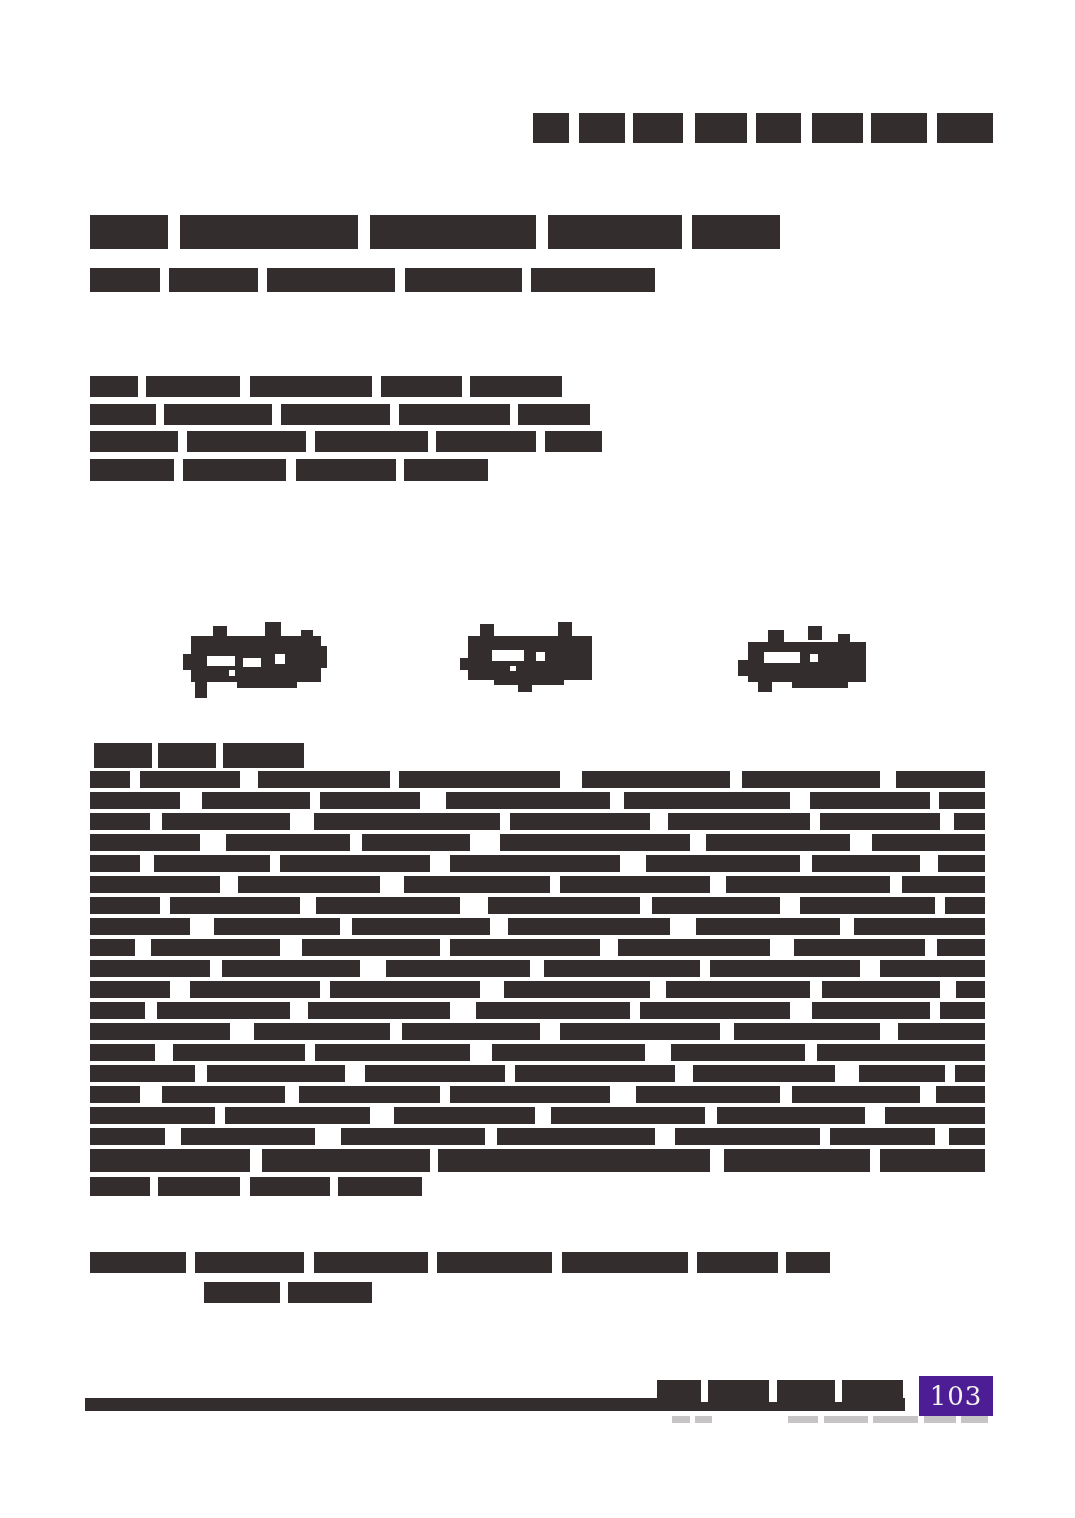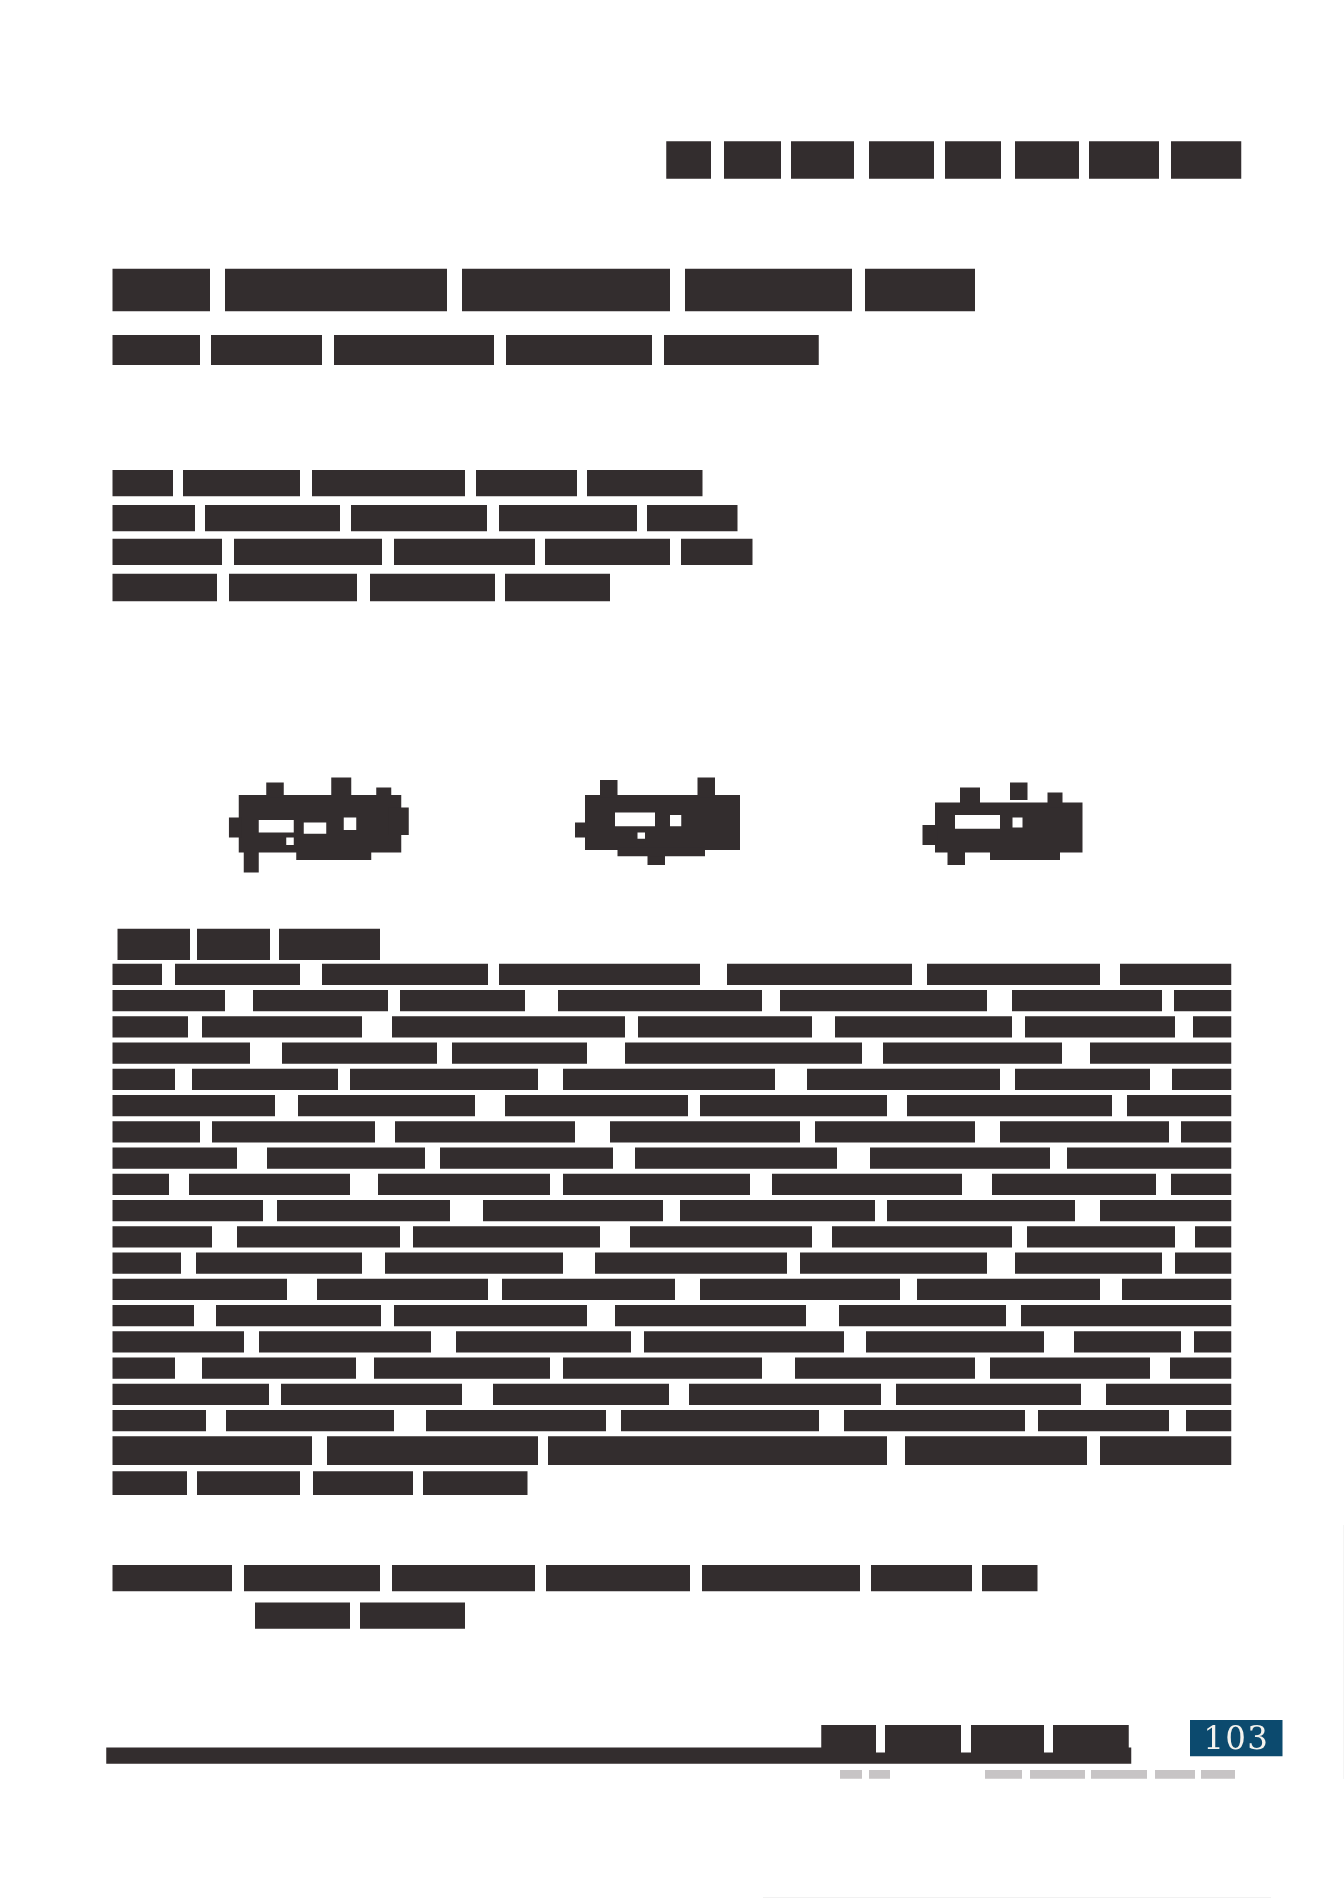--- a/index.html
+++ b/index.html
@@ -20,21 +20,21 @@
     font-size:26px;
     letter-spacing:1px;
   }
   #footer-rule{position:absolute;}
 </style>
 </head>
 <body>
 
 <div id="page">
   <div id="footer-rule" style="left: 85px; top: 1398px; width: 820px; height: 13px; background: rgb(51, 45, 46);"></div>
-  <div id="page-number-box" style="left: 952px; top: 1376px; width: 74px; height: 29px; background: #0c4a6e; color: rgb(245, 243, 238);">
+  <div id="page-number-box" style="left: 919px; top: 1376px; width: 74px; height: 40px; background: #4c1d95; color: rgb(245, 243, 238);">
     <span>103</span>
   </div>
 <div>
       <div class="redline" style="left: 533px; top: 113px; width: 460px; height: 30px; background: linear-gradient(90deg, rgb(51, 45, 46) 0px, rgb(51, 45, 46) 36px, rgb(255, 255, 255) 36px, rgb(255, 255, 255) 46px, rgb(51, 45, 46) 46px, rgb(51, 45, 46) 92px, rgb(255, 255, 255) 92px, rgb(255, 255, 255) 100px, rgb(51, 45, 46) 100px, rgb(51, 45, 46) 150px, rgb(255, 255, 255) 150px, rgb(255, 255, 255) 162px, rgb(51, 45, 46) 162px, rgb(51, 45, 46) 214px, rgb(255, 255, 255) 214px, rgb(255, 255, 255) 223px, rgb(51, 45, 46) 223px, rgb(51, 45, 46) 268px, rgb(255, 255, 255) 268px, rgb(255, 255, 255) 279px, rgb(51, 45, 46) 279px, rgb(51, 45, 46) 330px, rgb(255, 255, 255) 330px, rgb(255, 255, 255) 338px, rgb(51, 45, 46) 338px, rgb(51, 45, 46) 394px, rgb(255, 255, 255) 394px, rgb(255, 255, 255) 404px, rgb(51, 45, 46) 404px, rgb(51, 45, 46) 460px);"></div>
     </div>
     <div>
       <div class="redline" style="left: 90px; top: 215px; width: 690px; height: 34px; background: linear-gradient(90deg, rgb(51, 45, 46) 0px, rgb(51, 45, 46) 78px, rgb(255, 255, 255) 78px, rgb(255, 255, 255) 90px, rgb(51, 45, 46) 90px, rgb(51, 45, 46) 268px, rgb(255, 255, 255) 268px, rgb(255, 255, 255) 280px, rgb(51, 45, 46) 280px, rgb(51, 45, 46) 446px, rgb(255, 255, 255) 446px, rgb(255, 255, 255) 458px, rgb(51, 45, 46) 458px, rgb(51, 45, 46) 592px, rgb(255, 255, 255) 592px, rgb(255, 255, 255) 602px, rgb(51, 45, 46) 602px, rgb(51, 45, 46) 690px);"></div>
       <div class="redline" style="left: 90px; top: 268px; width: 565px; height: 24px; background: linear-gradient(90deg, rgb(51, 45, 46) 0px, rgb(51, 45, 46) 70px, rgb(255, 255, 255) 70px, rgb(255, 255, 255) 79px, rgb(51, 45, 46) 79px, rgb(51, 45, 46) 168px, rgb(255, 255, 255) 168px, rgb(255, 255, 255) 177px, rgb(51, 45, 46) 177px, rgb(51, 45, 46) 305px, rgb(255, 255, 255) 305px, rgb(255, 255, 255) 315px, rgb(51, 45, 46) 315px, rgb(51, 45, 46) 432px, rgb(255, 255, 255) 432px, rgb(255, 255, 255) 441px, rgb(51, 45, 46) 441px, rgb(51, 45, 46) 565px);"></div>
     </div>
     <div>

